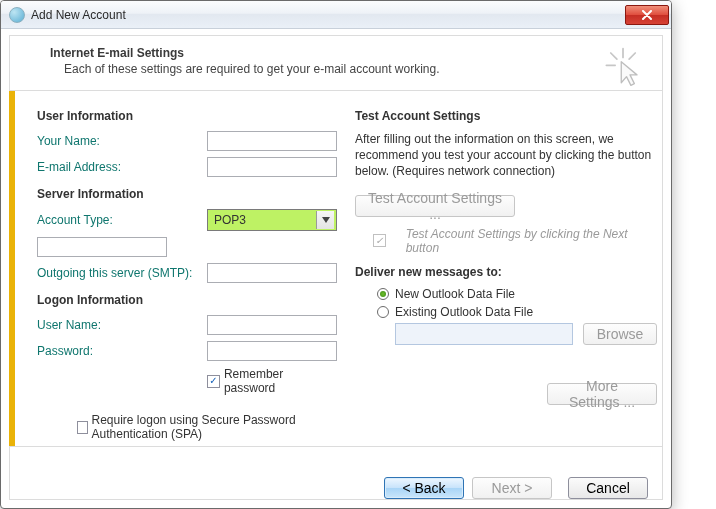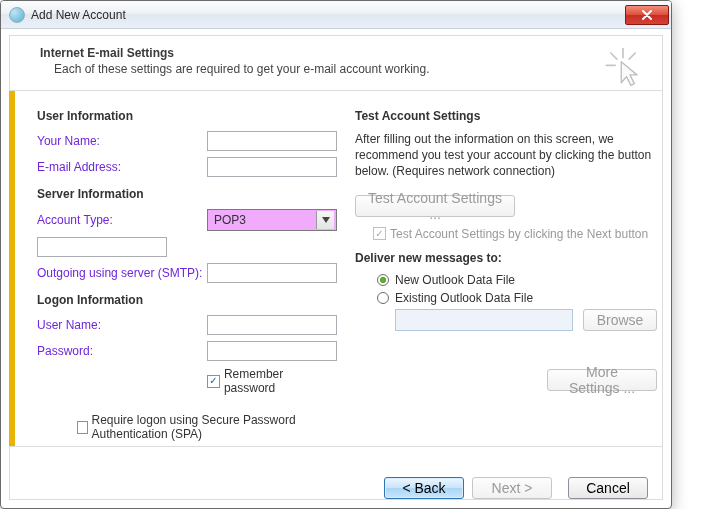--- a/index.html
+++ b/index.html
@@ -42,21 +42,21 @@
     width: 44px; height: 20px;
     border-radius: 2px;
     background: linear-gradient(to bottom, #f08f7a 0%, #e04f3f 48%, #c62e24 52%, #d64236 100%);
     border: 1px solid #8a1810;
     display: flex; align-items: center; justify-content: center;
     color: #fff; font-weight: bold; font-size: 12px;
     cursor: pointer;
   }
   .header {
     position: relative;
-    padding: 10px 18px 14px 30px;
+    padding: 10px 18px 14px 40px;
     border: 1px solid #dcdcdc;
     margin: 6px 8px 0 8px;
     background: #fff;
   }
   .header-title { font-weight: bold; color: #3a3a3a; font-size: 12px; }
   .header-sub { color: #444; padding-left: 14px; margin-top: 2px; }
   .cursor-icon {
     position: absolute;
     right: 18px;
     top: 10px;
@@ -78,34 +78,34 @@
   .section-heading {
     font-weight: bold;
     color: #333;
     margin: 2px 0 8px 0;
   }
   .frow {
     display: flex;
     align-items: center;
     margin-bottom: 6px;
   }
-  .flabel { width: 170px; color: #6d28d9; }
+  .flabel { width: 170px; color: #0f766e; }
   .ftext {
     width: 130px; height: 20px;
     border: 1px solid #abadb3;
     padding: 1px 3px;
     font-family: inherit; font-size: 12px;
   }
   .fselect {
     width: 130px; height: 22px;
     border: 1px solid #7a7a7a;
     display: flex; align-items: center;
     padding: 0 2px 0 6px;
     justify-content: space-between;
-    background: #f0abfc;
+    background: #bef264;
     cursor: pointer;
   }
   .fselect .dd {
     width: 18px; height: 18px;
     border-left: 1px solid #9a9a9a;
     display:flex; align-items:center; justify-content:center;
     background: linear-gradient(to bottom,#f6f6f6,#e4e4e4);
   }
   .checkbox-row {
     display: flex; align-items: center; gap: 4px;
@@ -134,22 +134,22 @@
   .btn.disabled {
     color: #9a9a9a; border-color:#c6c6c6; background: linear-gradient(to bottom,#fdfdfd,#f1f1f1);
     cursor: default;
   }
   .btn.primary {
     border: 1px solid #2f74b5;
     background: linear-gradient(to bottom,#eef7ff 0%, #c9e4fb 48%, #a9d5f7 52%, #cae6fb 100%);
     box-shadow: inset 0 0 0 1px #d9ecfb;
   }
   .test-sub {
-    display:flex; align-items:center; gap:4px;
-    color:#9a9a9a; margin:10px 0 10px 18px;
+    display:flex; align-items:center; gap:20px;
+    color:#9a9a9a; margin:10px 0 10px 18px;font-style:italic;
   }
   .radio-row {
     display:flex; align-items:center; gap:6px; margin: 4px 0 4px 22px;
   }
   .radio {
     width: 12px; height: 12px; border-radius:50%;
     border: 1px solid #6b6b6b;
     display:inline-flex; align-items:center; justify-content:center;
     background:#fff;
   }
@@ -230,21 +230,21 @@
             <svg width="8" height="6" viewBox="0 0 8 6">
                 <path d="M0 0 L8 0 L4 6 Z" fill="#444"></path>
               </svg>
           </span>
         </div>
       </div>
       <div class="frow">
         <input class="ftext" type="text" value="" style="">
       </div>
       <div class="frow">
-        <div class="flabel">Outgoing using server (SMTP):</div>
+        <div class="flabel">Outgoing this server (SMTP):</div>
         <input class="ftext" type="text" value="" style="">
       </div>
 
       <div class="section-heading" style="margin-top:10px">Logon Information</div>
       <div class="frow">
         <div class="flabel">User Name:</div>
         <input class="ftext" type="text" value="" style="">
       </div>
       <div class="frow">
         <div class="flabel">Password:</div>

